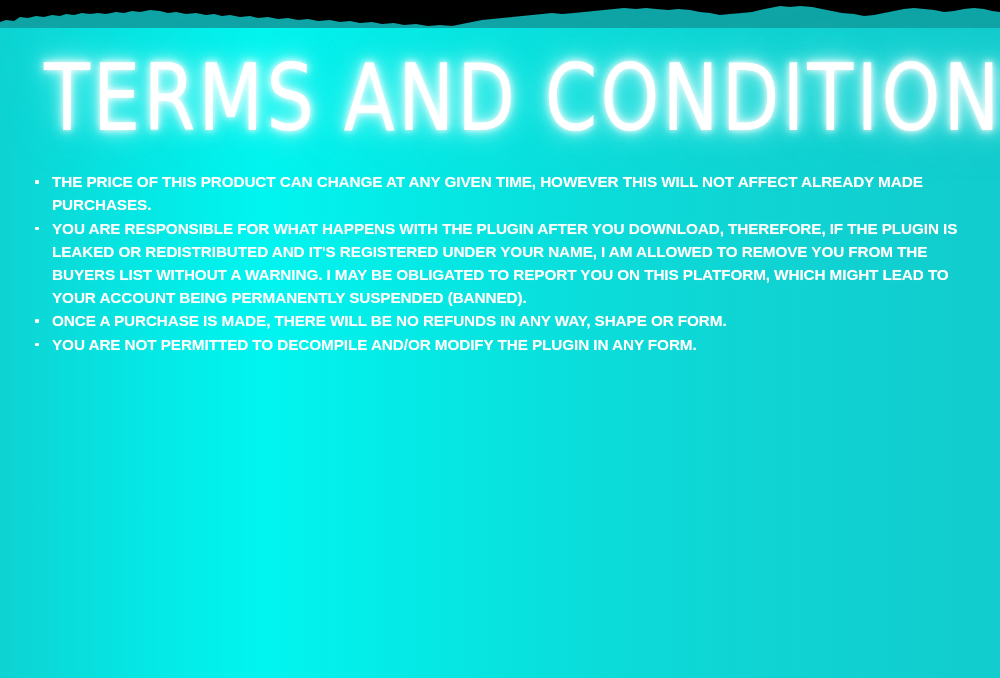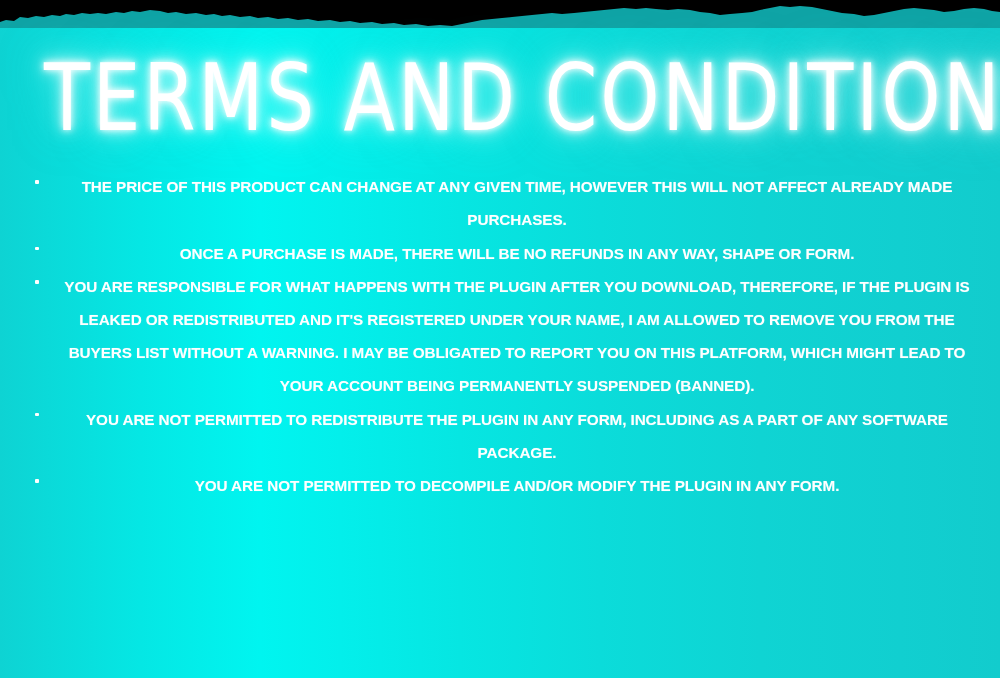--- a/index.html
+++ b/index.html
@@ -77,26 +77,25 @@
     padding: 0;
     list-style: none;
   }
   #terms li {
     position: relative;
     padding-left: 22px;
     margin: 0 0 0.5px 0;
     font-family: "Liberation Sans", sans-serif;
     font-weight: bold;
     font-size: 15.3px;
-    line-height: 33px;
+    line-height: 23px;
     color: #ffffff;
     letter-spacing: -0.1px;
     text-transform: uppercase;
     text-shadow: 0 0 1px rgba(255,255,255,0.35);
-    text-align: center;
   }
   #terms li::before {
     content: "";
     position: absolute;
     left: 5px;
     top: 10px;
     width: 3.5px;
     height: 3.5px;
     background: #ffffff;
     border-radius: 1px;
@@ -138,19 +137,18 @@
   </svg>
 
   <div id="panel"></div>
 
   <div id="title-wrap">
     <span id="title">TERMS AND CONDITIONS</span>
   </div>
 
   <ul id="terms">
     <li>The price of this product can change at any given time, however this will not affect already made purchases.</li>
+    <li>You are responsible for what happens with the plugin after you download, therefore, if the plugin is leaked or redistributed and it's registered under your name, I am allowed to remove you from the buyers list without a warning. I may be obligated to report you on this platform, which might lead to your account being permanently suspended (banned).</li>
     <li>Once a purchase is made, there will be no refunds in any way, shape or form.</li>
-    <li>You are responsible for what happens with the plugin after you download, therefore, if the plugin is leaked or redistributed and it's registered under your name, I am allowed to remove you from the buyers list without a warning. I may be obligated to report you on this platform, which might lead to your account being permanently suspended (banned).</li>
-    <li>You are not permitted to redistribute the plugin in any form, including as a part of any software package.</li>
     <li>You are not permitted to decompile and/or modify the plugin in any form.</li>
   </ul>
 
 </div>
 
 </body></html>

